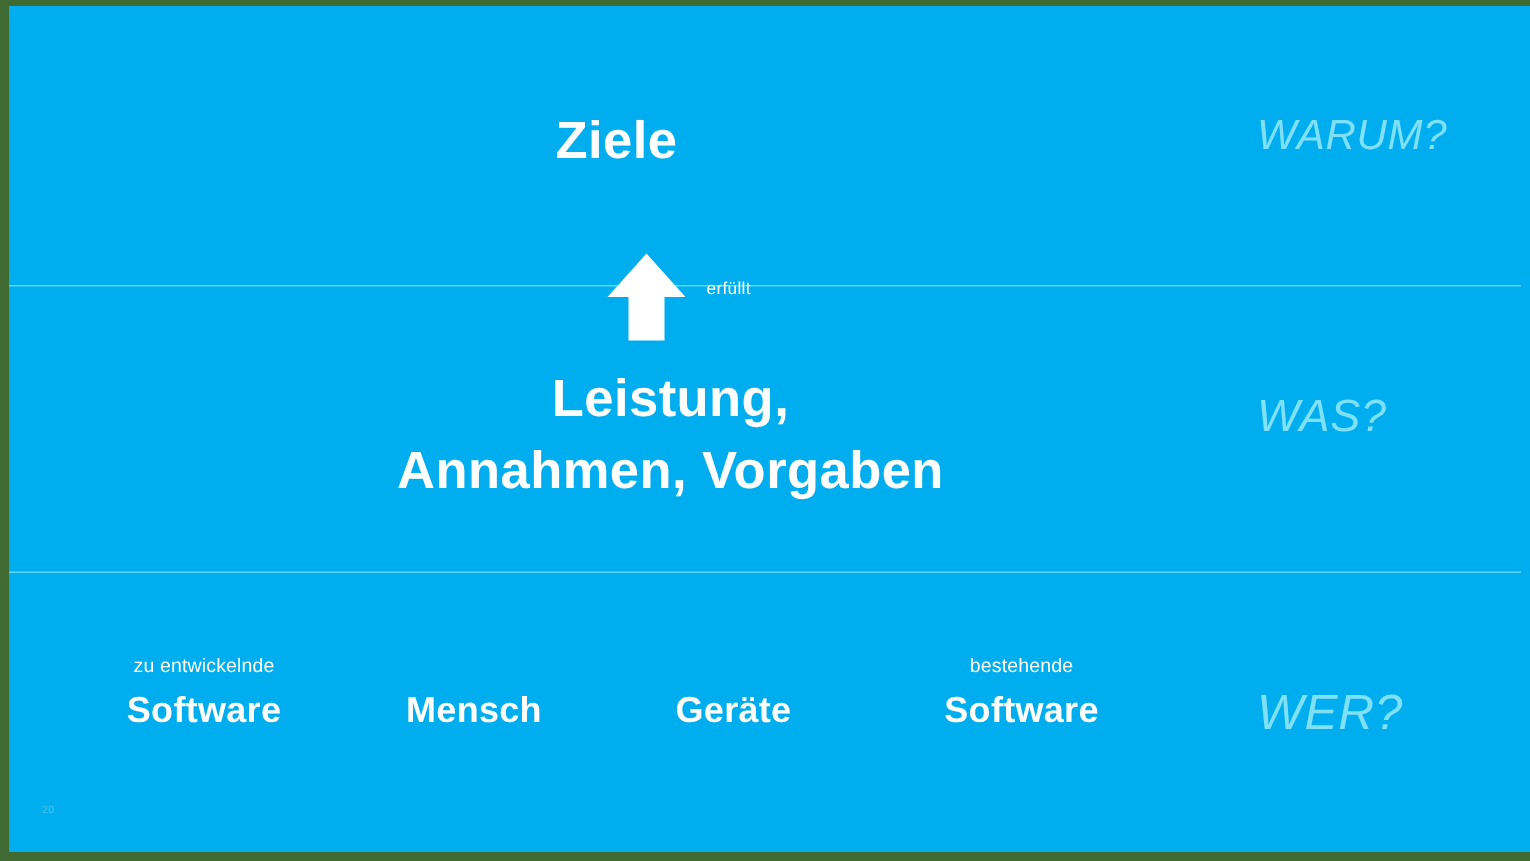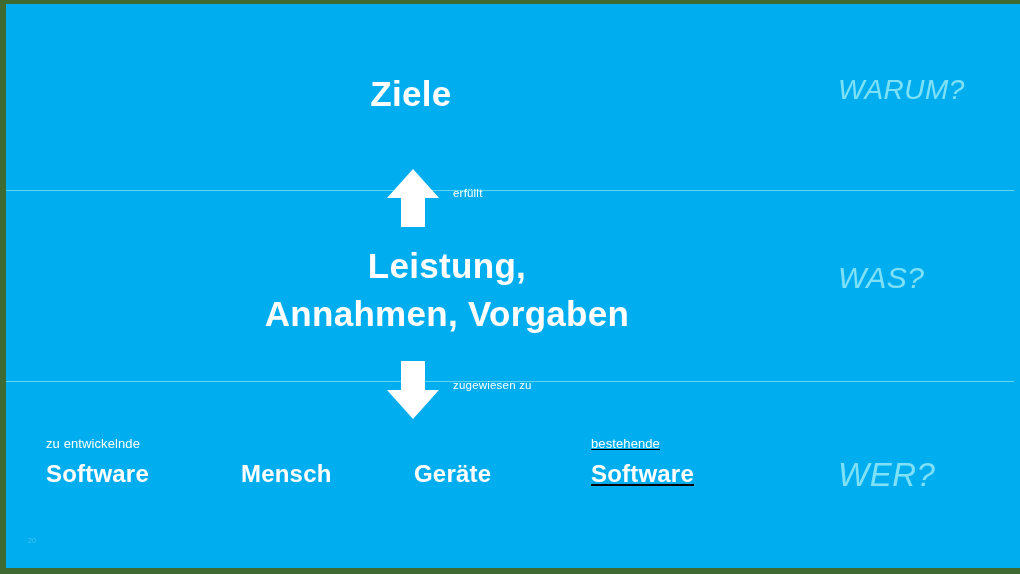--- a/index.html
+++ b/index.html
@@ -96,21 +96,21 @@
     font-weight: bold;
     line-height: 48px;
     letter-spacing: 0.3px;
     margin-left: 36px;
   }
 
   
   .arrow-group {
     position: absolute;
   }
-  #arrow-up-group   { left: 379px; top: 163px; }
+  #arrow-up-group   { left: 397px; top: 163px; }
   #arrow-down-group { left: 379px; top: 355px; }
 
   .arrow-svg { display: block; }
 
   .arrow-label {
     position: absolute;
     left: 68px;
     top: 20px;
     font-size: 11.5px;
     color: #FFFFFF;
@@ -121,20 +121,21 @@
   
   #resource-row {
     position: absolute;
     left: 40px;
     top: 424px;
     width: 750px;
     height: 90px;
   }
   .resource {
     position: absolute;
+    text-align: center;
   }
   .resource-kicker {
     font-size: 13px;
     color: #FFFFFF;
     line-height: 16px;
     white-space: nowrap;
     letter-spacing: 0.1px;
   }
   .resource-kicker.empty { visibility: hidden; }
   .resource-name {
@@ -142,21 +143,21 @@
     font-weight: bold;
     color: #FFFFFF;
     line-height: 44px;
     white-space: nowrap;
     letter-spacing: 0.2px;
   }
 
   #resource-0 { left: 0px;   top: 8px;  width: 180px; }
   #resource-1 { left: 195px; top: 8px;  width: 150px; }
   #resource-2 { left: 368px; top: 8px;  width: 150px; }
-  #resource-3 { left: 545px; top: 8px;  width: 180px; text-decoration: underline; }
+  #resource-3 { left: 545px; top: 8px;  width: 180px; }
 
   
   #page-number {
     position: absolute;
     left: 22px;
     top: 533px;
     font-size: 7px;
     color: #41C7EE;
     letter-spacing: 0.2px;
   }
@@ -181,26 +182,20 @@
       <div class="arrow-label">erfüllt</div>
     </div>
 
     <div id="leistung-block">
       <div>Leistung,</div>
       <div>Annahmen, Vorgaben</div>
     </div>
 
     <div class="question" id="question-was">WAS?</div>
 
-    <div class="arrow-group" id="arrow-down-group">
-      <svg class="arrow-svg" width="56" height="62" viewBox="0 0 56 62">
-        <polygon points="16,2 40,2 40,31 54,31 28,60 2,31 16,31" fill="#FFFFFF"></polygon>
-      </svg>
-      <div class="arrow-label">zugewiesen zu</div>
-    </div>
 
     <div id="resource-row">
       <div class="resource" id="resource-0">
         <div class="resource-kicker">zu entwickelnde</div>
         <div class="resource-name">Software</div>
       </div>
 
       <div class="resource" id="resource-1">
         <div class="resource-kicker empty">&nbsp;</div>
         <div class="resource-name">Mensch</div>

